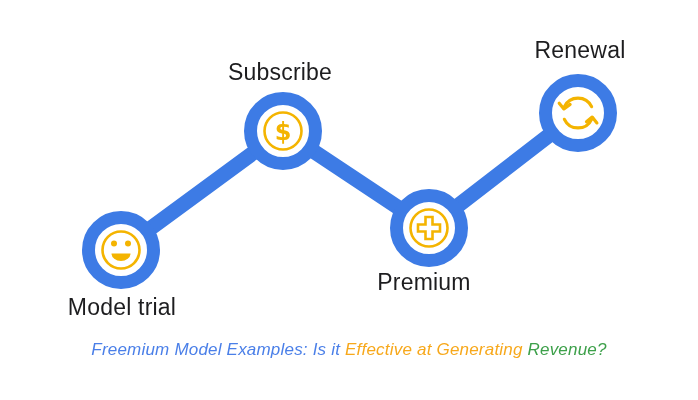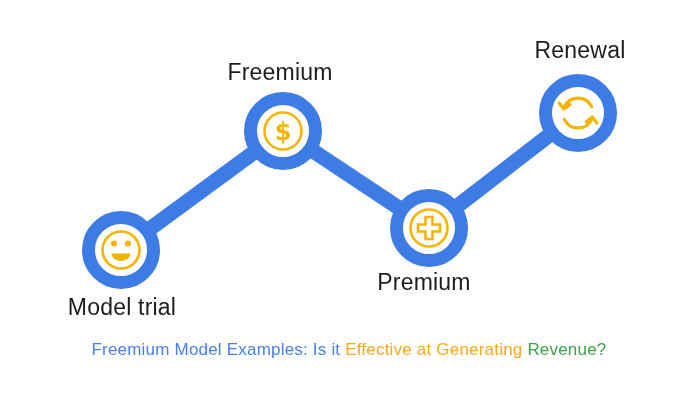--- a/index.html
+++ b/index.html
@@ -71,20 +71,21 @@
   .caption {
     position: absolute;
     left: 0;
     right: 0;
     top: 339px;
     text-align: center;
     font-size: 17px;
     line-height: 21px;
     letter-spacing: 0.2px;
     white-space: nowrap;
+    font-style: italic;
   }
 </style>
 </head>
 <body>
 
 <div class="stage">
 
   <svg class="diagram-svg" width="698" height="400" viewBox="0 0 698 400">
 
     <polyline class="trend" points="121,250 283,131 429,228 578,113"></polyline>
@@ -121,21 +122,21 @@
         <path class="arc" d="M591.6,106.7 A15,15 0 0 0 564.4,106.7"></path>
         <path class="arc" d="M564.4,119.3 A15,15 0 0 0 591.6,119.3"></path>
         <polyline class="chev" points="559.2,103.2 563.9,108.9 570.1,104.4"></polyline>
         <polyline class="chev" points="586.5,121.8 592.2,117.1 596.9,122.9"></polyline>
       </g>
     </g>
   </svg>
 
   <div class="node-label" style="left:122px; top:294px;">Model trial</div>
 
-  <div class="node-label" style="left:280px; top:59px;">Freemium</div>
+  <div class="node-label" style="left:280px; top:59px;">Subscribe</div>
 
   <div class="node-label" style="left:580px; top:37px;">Renewal</div>
 
   <div class="node-label" style="left:424px; top:269px;">Premium</div>
 
   <div class="caption">
     <span style="color: rgb(74, 127, 232);">Freemium Model Examples: Is it </span><span style="color: rgb(247, 168, 27);">Effective at Generating </span><span style="color: rgb(61, 160, 74);">Revenue?</span>
   </div>
 
 </div>

